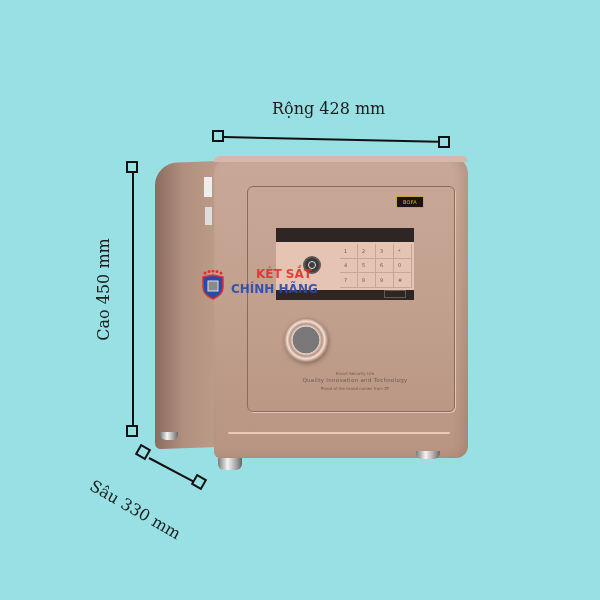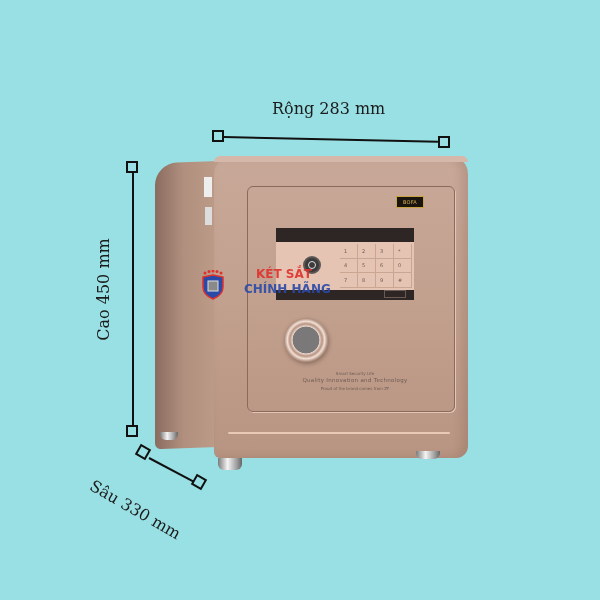--- a/index.html
+++ b/index.html
@@ -92,26 +92,26 @@
   .s1 { top: 371px; font-size: 4px; }
   .s2 { top: 377px; font-size: 5.5px; letter-spacing: 0.3px; }
   .s3 { top: 386px; font-size: 4px; }
   .label-sticker { position: absolute; left: 204px; top: 177px; width: 8px; height: 20px; background: #eee; }
   .label-sticker2 { position: absolute; left: 205px; top: 207px; width: 7px; height: 18px; background: #ddd; }
   .foot { position: absolute; width: 24px; height: 12px; border-radius: 0 0 6px 6px;
     background: linear-gradient(90deg, #7a7a7a, #f4f4f4 40%, #999 80%, #666); }
   
   .wm-shield { position: absolute; left: 200px; top: 270px; width: 26px; height: 30px; }
   .wm-line1 { position: absolute; left: 236px; top: 267px; color: #e0302c; font-family: "DejaVu Sans", sans-serif; font-weight: bold; font-size: 12px; opacity: 0.9; margin-left: 20px; }
-  .wm-line2 { position: absolute; left: 244px; top: 282px; color: #2a4aa8; font-family: "DejaVu Sans", sans-serif; font-weight: bold; font-size: 12px; opacity: 0.9; }
+  .wm-line2 { position: absolute; left: 231px; top: 282px; color: #2a4aa8; font-family: "DejaVu Sans", sans-serif; font-weight: bold; font-size: 12px; opacity: 0.9; }
 </style>
 </head>
 <body>
 
-<div class="dim-label" style="left:272px; top:99px;">Rộng 283 mm</div>
+<div class="dim-label" style="left:272px; top:99px;">Rộng 428 mm</div>
 <div class="handle" style="left:212px; top:130px;"></div>
 <div class="line" style="left:224px; top:136px; width:214px; transform: rotate(1.3deg);"></div>
 <div class="handle" style="left:438px; top:136px;"></div>
 
 <div class="dim-label" style="left:52px; top:280px; transform: rotate(-90deg); transform-origin: center;">Cao 450 mm</div>
 <div class="handle" style="left:126px; top:161px;"></div>
 <div class="line" style="left:132px; top:173px; width:2px; height:252px;"></div>
 <div class="handle" style="left:126px; top:425px;"></div>
 
 <div class="handle" style="left:137px; top:446px; transform: rotate(30deg);"></div>

